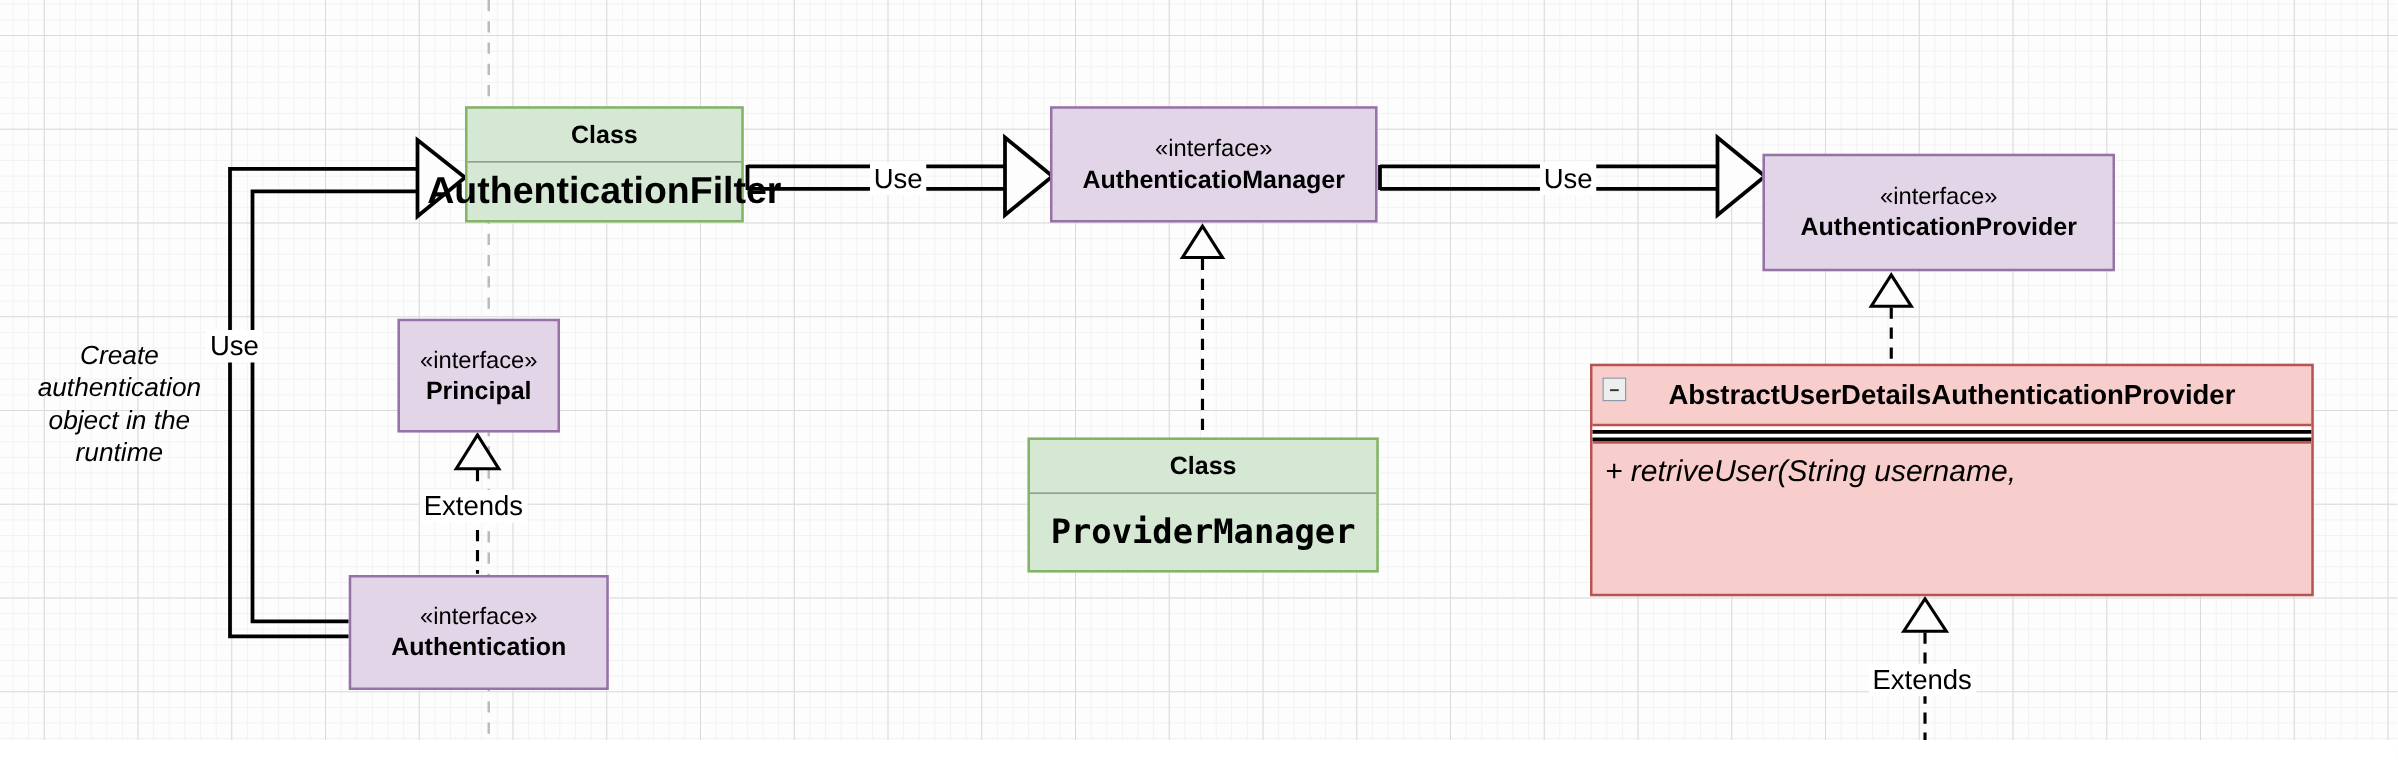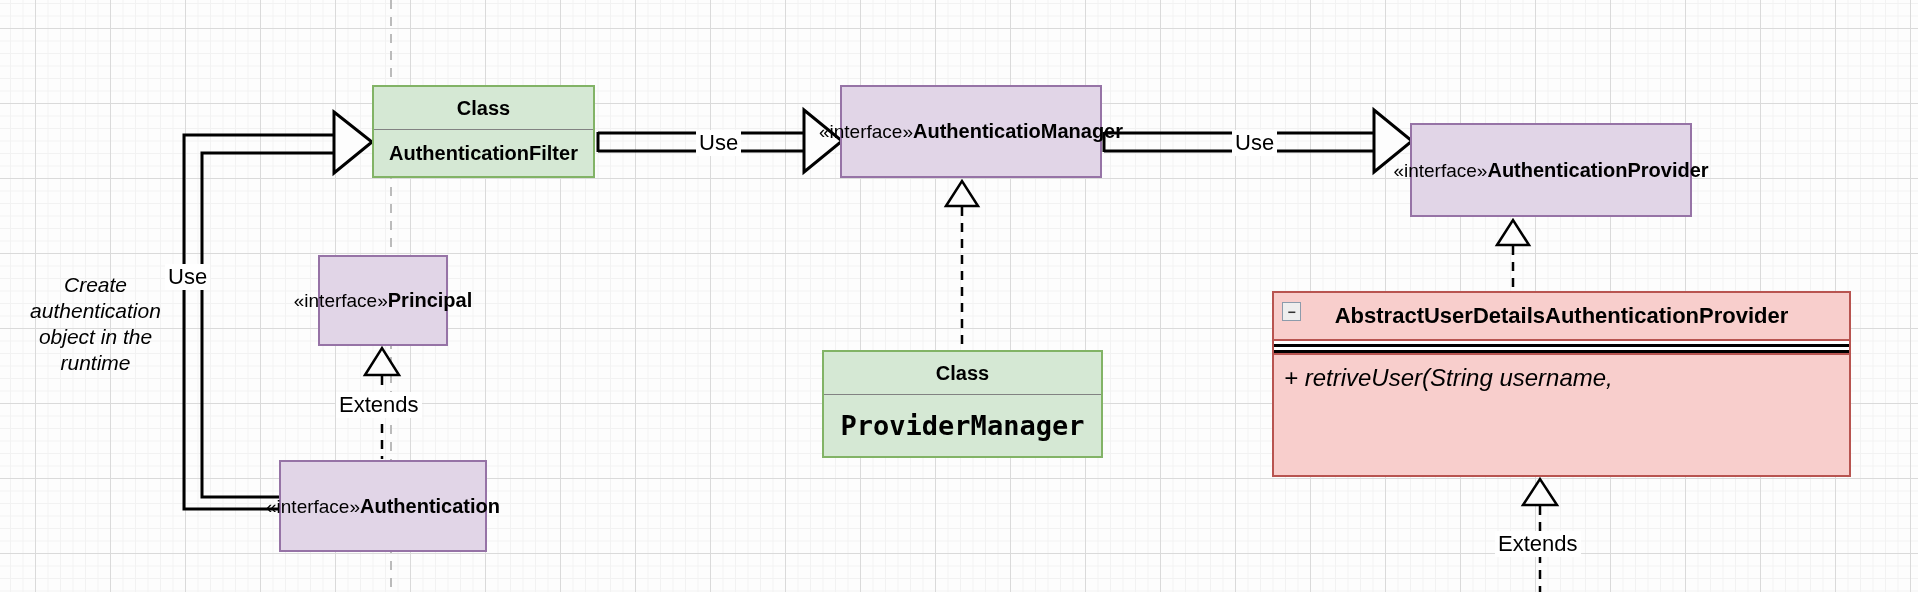--- a/index.html
+++ b/index.html
@@ -12,30 +12,30 @@
       linear-gradient(to bottom,#dadada 1px,transparent 1px),
       linear-gradient(to right,#f2f2f2 1px,transparent 1px),
       linear-gradient(to bottom,#f2f2f2 1px,transparent 1px);
     background-size:75px 75px,75px 75px,12.5px 12.5px,12.5px 12.5px;
     background-position:35px 0,0 28px,10px 0,0 3px;
   }
   .canvas::after{content:"";position:absolute;left:0;top:592px;right:0;bottom:0;background:#fff;}
   .edges{position:absolute;left:0;top:0;z-index:1;}
   .node{position:absolute;z-index:2;box-sizing:border-box;}
   .iface{
-    display:flex;flex-direction:row;align-items:center;justify-content:center;
+    display:flex;flex-direction:column;align-items:center;justify-content:center;
     background:#e1d5e7;border:2px solid #9673a6;text-align:left;line-height:25px;
   }
   .iface .stereo{font-size:19px;}
   .iface .iname{font-size:20px;font-weight:bold;}
   .classbox{display:flex;flex-direction:column;background:#d5e8d4;border:2px solid #82b366;}
   .classbox .chead{flex:0 0 42px;display:flex;align-items:center;justify-content:center;
     font-weight:bold;font-size:20px;border-bottom:1px solid #828282;}
   .classbox .cbody{flex:1;display:flex;align-items:center;justify-content:center;
-    font-weight:bold;font-size:20px;}
+    font-weight:bold;font-size:30px;}
   .cbody.mono{font-family:"DejaVu Sans Mono","Liberation Mono",monospace;font-size:27px;letter-spacing:0px;}
   .redbox{background:#f8cecc;border:2px solid #b85450;display:flex;flex-direction:column;}
   .redbox .rhead{position:relative;flex:0 0 46px;display:flex;align-items:center;justify-content:center;
     font-weight:bold;font-size:22px;border-bottom:2px solid #b85450;}
   .collapse{position:absolute;left:8px;top:9px;width:17px;height:17px;background:#eeeeee;
     border:1px solid #8c9bab;display:flex;align-items:center;justify-content:center;
     font-size:14px;line-height:14px;font-weight:bold;color:#333;}
   .redbox .attrs{flex:0 0 12px;background:#ffffff;border-bottom:2px solid #b85450;}
   .redbox .attrs .dline{height:3px;margin-top:3px;border-top:3px solid #000;border-bottom:3px solid #000;}
   .redbox .methods{flex:1;padding:9px 0 0 10px;font-style:italic;font-size:24px;line-height:27px;}

